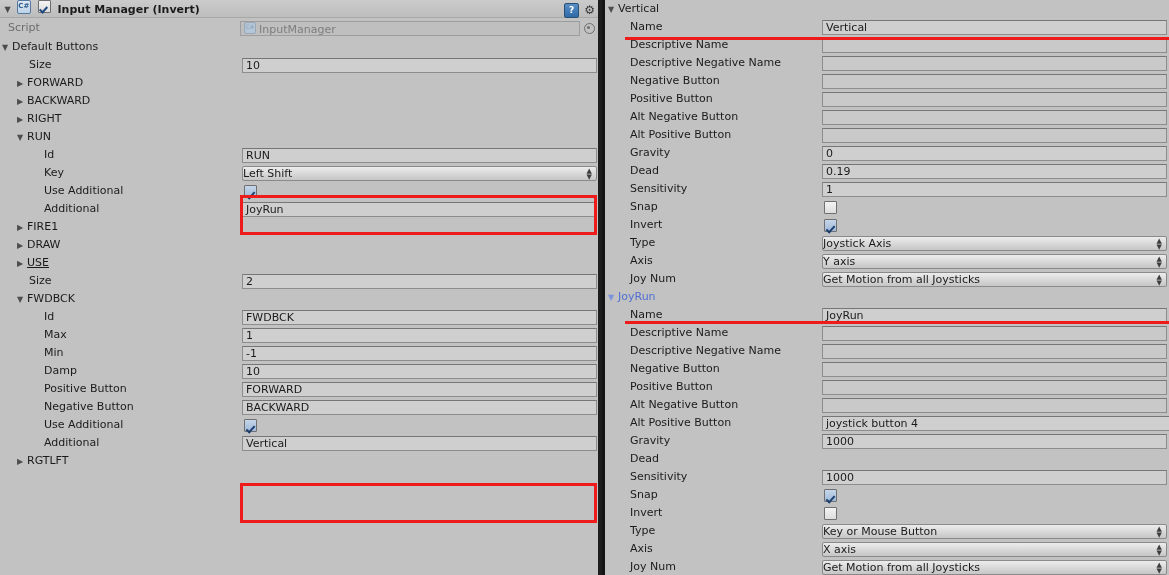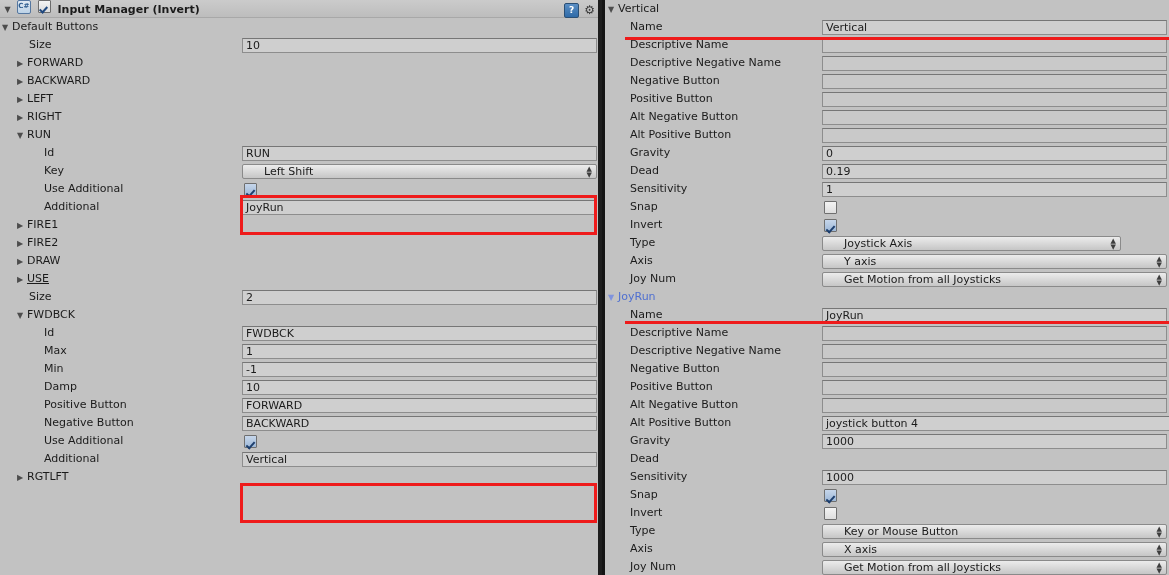--- a/index.html
+++ b/index.html
@@ -98,21 +98,21 @@
     top:5px;
   }
   .obj-dot::after{content:"";position:absolute;left:2px;top:2px;width:3px;height:3px;
     background:#6f6f6f;border-radius:50%;}
 
   
   .popup{
     box-sizing:border-box;height:15px;line-height:13px;
     background:linear-gradient(#ececec,#c6c6c6);
     border:1px solid #8a8a8a;border-radius:2px;
-    padding-left:21px;font-size:11px;color:#1b1b1b;position:relative;overflow:hidden;
+    padding-left:0;font-size:11px;color:#1b1b1b;position:relative;overflow:hidden;
   }
   .popup .arrows{
     position:absolute;right:4px;top:1px;font-size:7px;line-height:6px;color:#3d3d3d;
   }
 
   
   .cbox{
     box-sizing:border-box;width:13px;height:13px;
     background:linear-gradient(#f3f3f3,#dedede);
     border:1px solid #6f6f6f;border-radius:1px;position:relative;
@@ -141,40 +141,44 @@
     <div class="comp-header">
       <span class="foldout">▼</span>
       <span class="script-icon"></span>
       <span class="hdr-check"></span>
       <span class="hdr-title">Input Manager (Invert)</span>
       <span class="hdr-icons">
         <span class="help-icon"></span><span class="gear-icon">⚙</span>
       </span>
     </div>
 
+    <div class="row" style="top:0px;height:20px;">
+      <span class="lbl" style="left:8px;top:1px;color:#6e6e6e;">Script</span>
+      <span class="objfield fld" style="left:240px;top:3px;width:340px;">
+        <span class="oi"></span><span>InputManager</span>
+      </span>
+      <span class="obj-dot" style="left:584px;"></span>
+    </div>
 
     <div class="row" style="top:0px;">
       <span class="lbl" style="left:2px;"><span class="tri open"></span><span>Default Buttons</span></span>
     </div>
 
     <div class="row">
       <span class="lbl" style="left:29px;">Size</span>
       <span class="textfield fld" style="left:242px;width:355px;">10</span>
     </div>
 
     <div class="row">
       <span class="lbl" style="left:17px;"><span class="tri closed"></span><span>FORWARD</span></span>
     </div>
     <div class="row">
       <span class="lbl" style="left:17px;"><span class="tri closed"></span><span>BACKWARD</span></span>
     </div>
     <div class="row">
-      <span class="lbl" style="left:17px;"><span class="tri closed"></span><span>LEFT</span></span>
-    </div>
-    <div class="row">
       <span class="lbl" style="left:17px;"><span class="tri closed"></span><span>RIGHT</span></span>
     </div>
 
     <div class="row">
       <span class="lbl" style="left:17px;"><span class="tri open"></span><span>RUN</span></span>
     </div>
 
     <div class="row">
       <span class="lbl" style="left:44px;">Id</span>
       <span class="textfield fld" style="left:242px;width:355px;">RUN</span>
@@ -187,23 +191,20 @@
       <span class="lbl" style="left:44px;">Use Additional</span>
       <span class="cbox checked fld" style="left:244px;top:3px;"></span>
     </div>
     <div class="row">
       <span class="lbl" style="left:44px;">Additional</span>
       <span class="textfield fld" style="left:242px;width:355px;">JoyRun</span>
     </div>
 
     <div class="row">
       <span class="lbl" style="left:17px;"><span class="tri closed"></span><span>FIRE1</span></span>
-    </div>
-    <div class="row">
-      <span class="lbl" style="left:17px;"><span class="tri closed"></span><span>FIRE2</span></span>
     </div>
     <div class="row">
       <span class="lbl" style="left:17px;"><span class="tri closed"></span><span>DRAW</span></span>
     </div>
     <div class="row">
       <span class="lbl" style="left:17px;text-decoration:underline;"><span class="tri closed"></span><span>USE</span></span>
     </div>
 
     <div class="row">
       <span class="lbl" style="left:29px;">Size</span>
@@ -307,21 +308,21 @@
     <div class="row">
       <span class="lbl" style="left:28px;">Snap</span>
       <span class="cbox fld" style="left:222px;top:3px;"></span>
     </div>
     <div class="row">
       <span class="lbl" style="left:28px;">Invert</span>
       <span class="cbox checked fld" style="left:222px;top:3px;"></span>
     </div>
     <div class="row">
       <span class="lbl" style="left:28px;">Type</span>
-      <span class="popup fld" style="left:220px;width:299px;"><span>Joystick Axis</span><span class="arrows">▲<br>▼</span></span>
+      <span class="popup fld" style="left:220px;width:345px;"><span>Joystick Axis</span><span class="arrows">▲<br>▼</span></span>
     </div>
     <div class="row">
       <span class="lbl" style="left:28px;">Axis</span>
       <span class="popup fld" style="left:220px;width:345px;"><span>Y axis</span><span class="arrows">▲<br>▼</span></span>
     </div>
     <div class="row">
       <span class="lbl" style="left:28px;">Joy Num</span>
       <span class="popup fld" style="left:220px;width:345px;"><span>Get Motion from all Joysticks</span><span class="arrows">▲<br>▼</span></span>
     </div>
 

